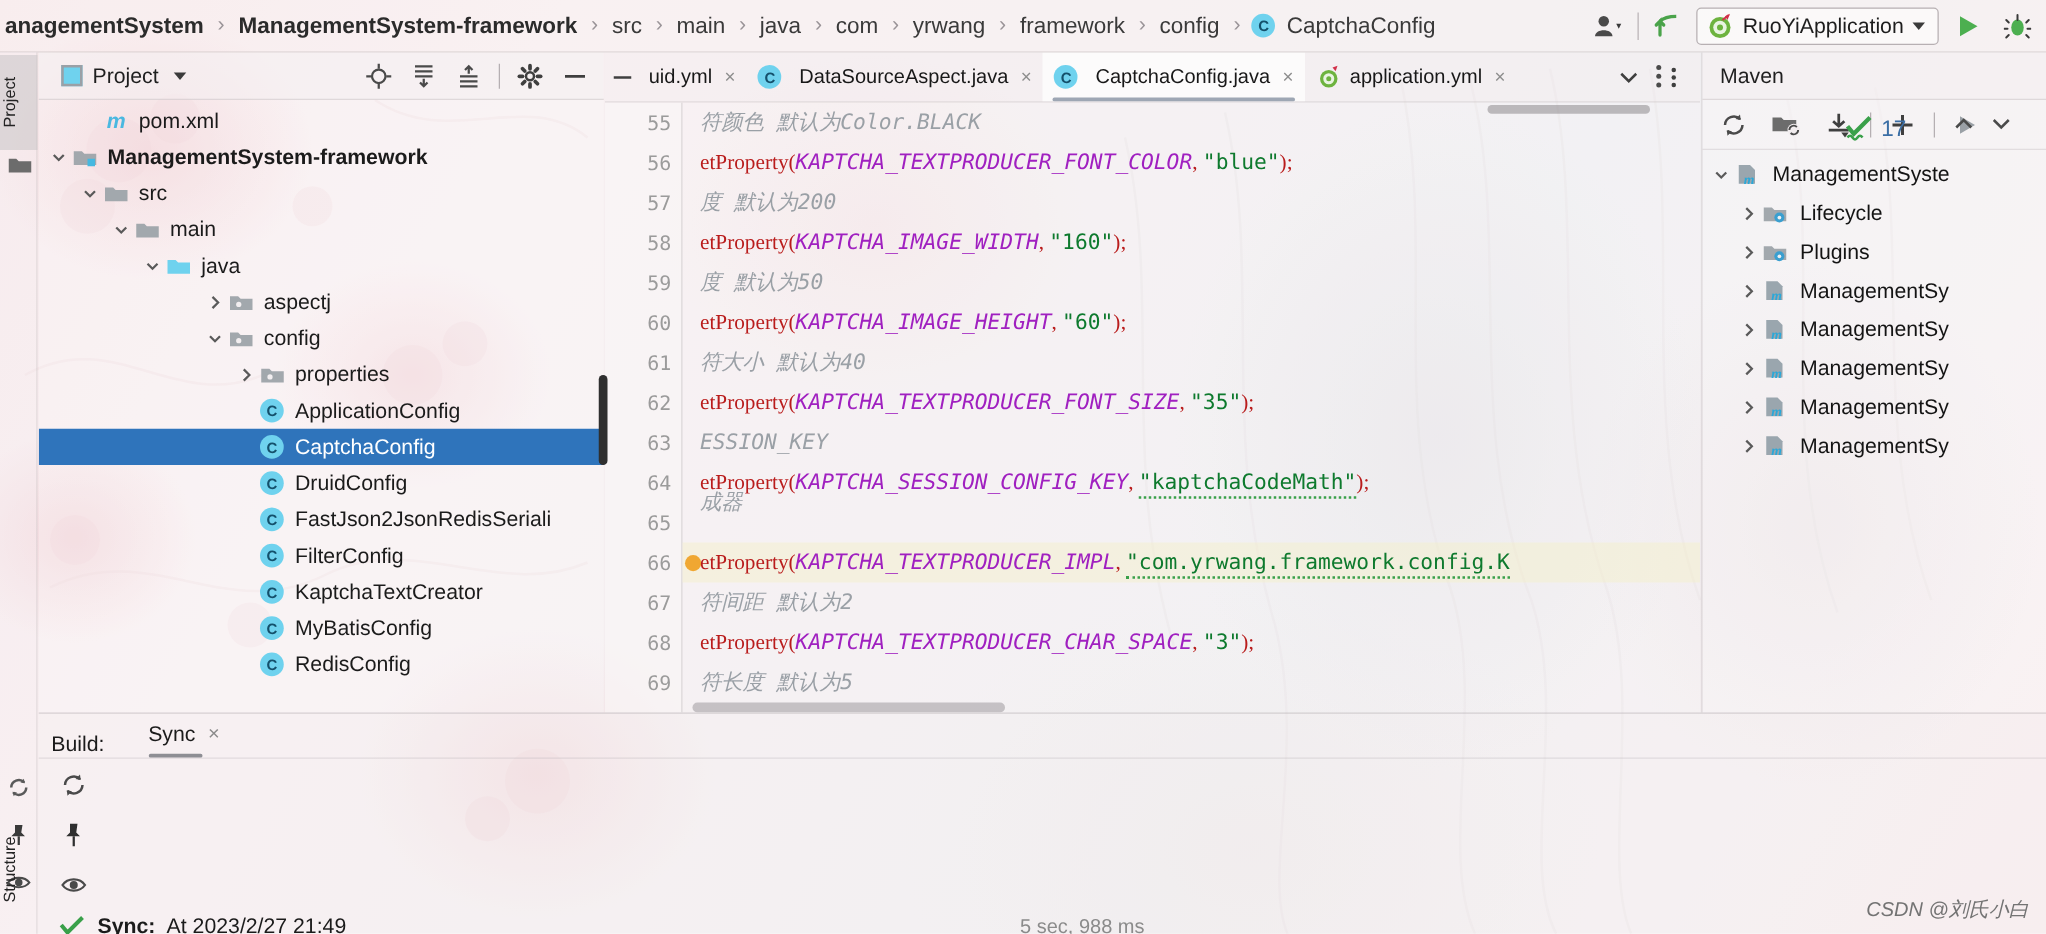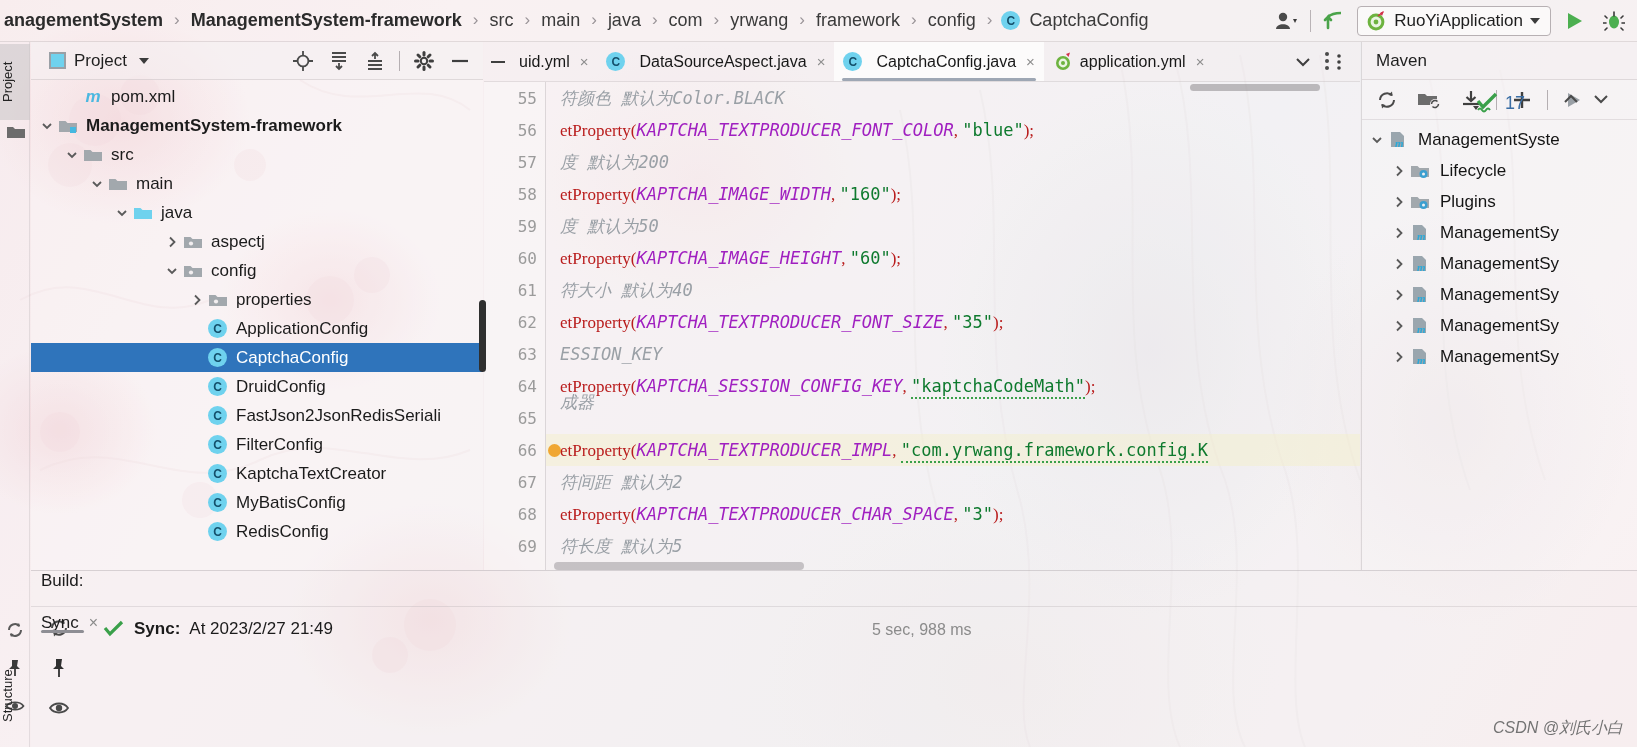--- a/index.html
+++ b/index.html
@@ -230,31 +230,30 @@
   }
   .dot3 { width: 4px; height: 4px; border-radius: 50%; background: #4a4a4a; }
 
   
   #build-panel {
     position: absolute; left: 31px; top: 570px; width: 1606px; height: 177px; z-index: 5;
     background: rgba(250,246,247,0.32);
     border-top: 1px solid rgba(175,168,172,0.45);
   }
   #build-tabbar {
-    height: 36px; display: flex; align-items: flex-start; gap: 22px; padding-left: 10px;
+    height: 36px; display: flex; align-items: flex-end; gap: 35px; padding-left: 10px;
     font-size: 17px; color: #1b1b1b;
     border-bottom: 1px solid rgba(175,168,172,0.30);
-    flex-direction: column;
   }
   #build-sync-tab { position: relative; display: flex; align-items: center; gap: 10px; height: 36px; }
   #build-sync-tab::after {
     content: ""; position: absolute; left: 0; right: 14px; bottom: 0; height: 3px;
     background: #8e8e94; border-radius: 2px;
   }
-  #build-body { display: flex; height: 141px; }
+  #build-body { display: flex; height: 141px; flex-direction: column; }
   #build-side {
     width: 56px; padding-top: 10px; display: flex; flex-direction: column;
     align-items: center; gap: 18px;
   }
   #build-content { flex: 1; position: relative; padding-top: 12px; }
   #build-result-row {
     display: flex; align-items: center; gap: 9px; font-size: 17px; color: #1b1b1b;
     padding-left: 16px;
   }
   #build-duration {

